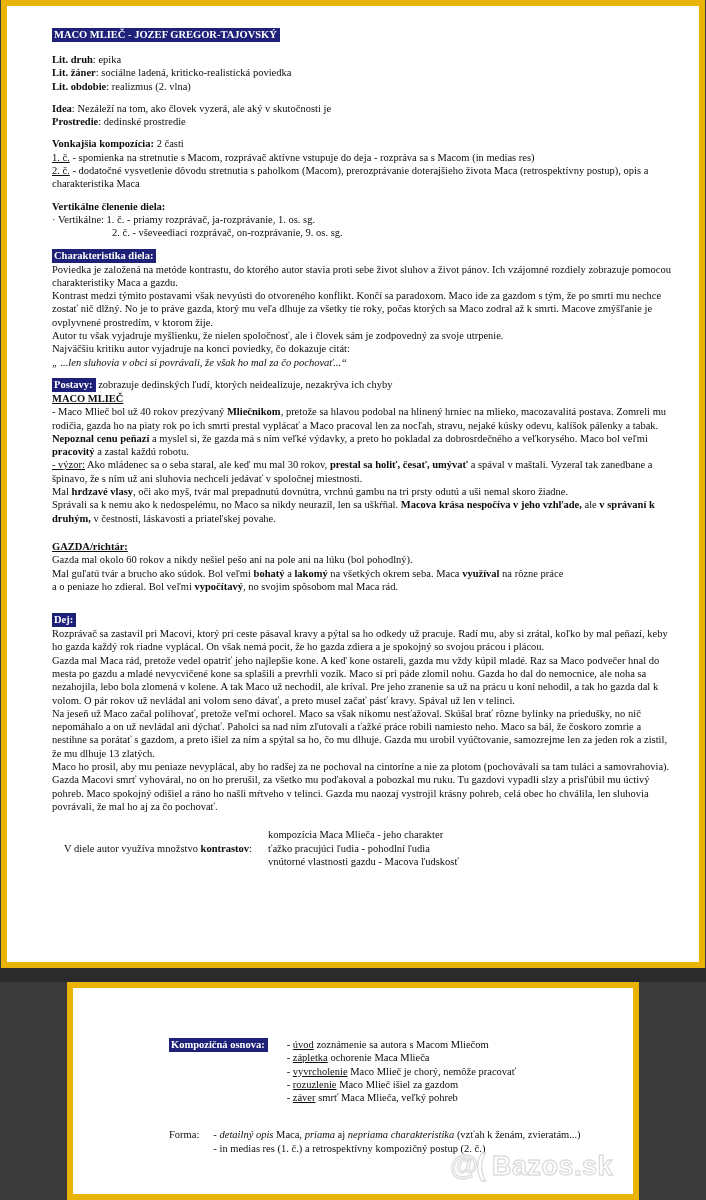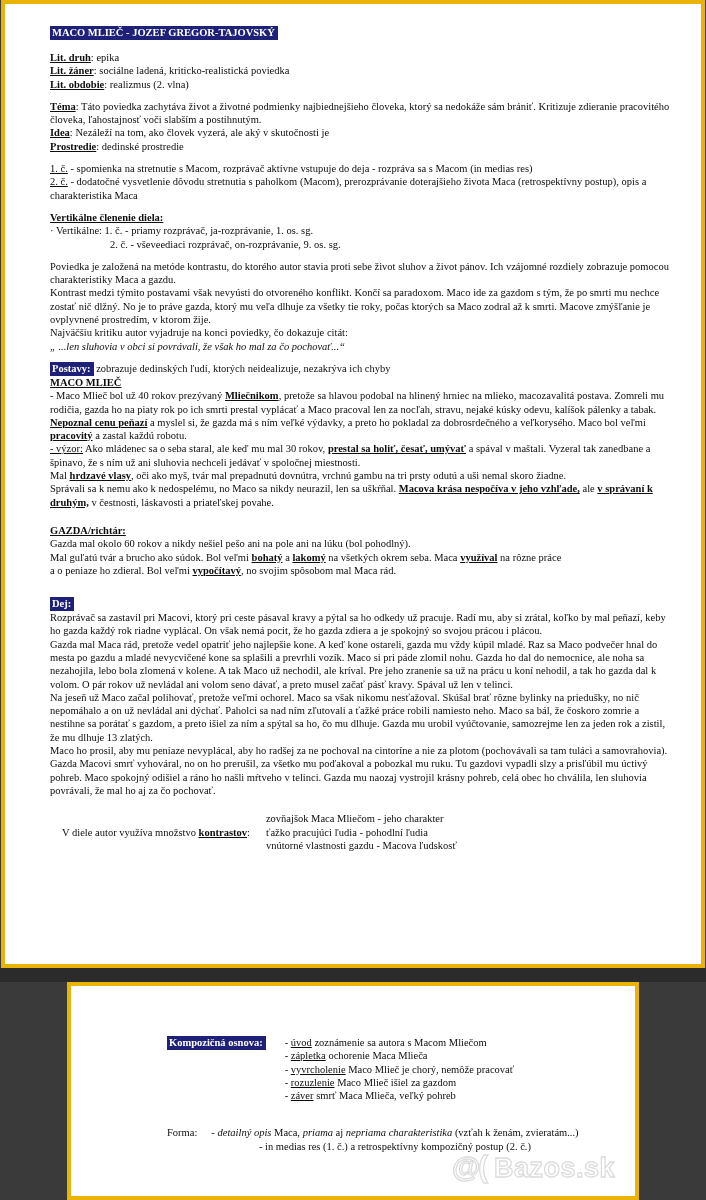--- a/index.html
+++ b/index.html
@@ -14,21 +14,21 @@
   }
   .viewport {
     width: 706px;
     min-height: 1200px;
     background: #3a3a3a;
     position: relative;
     overflow: hidden;
   }
   .page {
     background: #ffffff;
-    border: 4px solid #eab308;
+    border: 6px solid #eab308;
     box-sizing: border-box;
     position: relative;
   }
   .page-one {
     width: 704px;
     height: 968px;
     margin: 0 auto;
     padding: 22px 26px 0 45px;
   }
   .page-gap {
@@ -55,21 +55,20 @@
     height: 9px;
   }
   .spacer-sm {
     height: 5px;
   }
   .spacer-lg {
     height: 15px;
   }
   b, .b {
     font-weight: bold;
-    text-decoration: underline;
   }
   i, .i {
     font-style: italic;
   }
   .u {
     text-decoration: underline;
   }
   .hl {
     background: #1f2178;
     color: #ffffff;
@@ -113,21 +112,20 @@
   .forma-wrap {
     display: flex;
     align-items: flex-start;
     padding-left: 24px;
   }
   .forma-label {
     white-space: nowrap;
   }
   .forma-items {
     padding-left: 14px;
-    text-align: center;
   }
   .watermark {
     position: absolute;
     right: 20px;
     bottom: 12px;
     font-family: "Liberation Sans", sans-serif;
     font-size: 27px;
     font-weight: bold;
     color: transparent;
     -webkit-text-stroke: 1.3px #dcdcdc;
@@ -153,39 +151,41 @@
       </div>
 
       <div class="spacer"></div>
 
       <p><b>Lit. druh</b><span>: epika</span></p>
       <p><b>Lit. žáner</b><span>: sociálne ladená, kriticko-realistická poviedka</span></p>
       <p><b>Lit. obdobie</b><span>: realizmus (2. vlna)</span></p>
 
       <div class="spacer"></div>
 
-      <p><b>Téma</b><span>: Táto poviedka zachytáva život a životné podmienky najbiednejšieho človeka, ktorý sa nedokáže sám brániť. Kritizuje zdieranie pracovitého človeka, ľahostajnosť voči slabším a postihnutým.</span></p>
       <p><b>Idea</b><span>: Nezáleží na tom, ako človek vyzerá, ale aký v skutočnosti je</span></p>
       <p><b>Prostredie</b><span>: dedinské prostredie</span></p>
 
       <div class="spacer"></div>
 
+      <p><b>Vonkajšia kompozícia:</b><span> 2 časti</span></p>
       <p><span class="u">1. č.</span><span> - spomienka na stretnutie s Macom, rozprávač aktívne vstupuje do deja - rozpráva sa s Macom (in medias res)</span></p>
       <p><span class="u">2. č.</span><span> - dodatočné vysvetlenie dôvodu stretnutia s paholkom (Macom), prerozprávanie doterajšieho života Maca (retrospektívny postup), opis a charakteristika Maca</span></p>
 
       <div class="spacer"></div>
 
       <p><b>Vertikálne členenie diela:</b></p>
       <p>· Vertikálne: 1. č. - priamy rozprávač, ja-rozprávanie, 1. os. sg.</p>
       <p class="indent-1">2. č. - vševeediaci rozprávač, on-rozprávanie, 9. os. sg.</p>
 
       <div class="spacer"></div>
 
+      <p><span class="hl">Charakteristika diela:</span></p>
       <p>Poviedka je založená na metóde kontrastu, do ktorého autor stavia proti sebe život sluhov a život pánov. Ich vzájomné rozdiely zobrazuje pomocou charakteristiky Maca a gazdu.</p>
       <p>Kontrast medzi týmito postavami však nevyústi do otvoreného konflikt. Končí sa paradoxom. Maco ide za gazdom s tým, že po smrti mu nechce zostať nič dlžný. No je to práve gazda, ktorý mu veľa dlhuje za všetky tie roky, počas ktorých sa Maco zodral až k smrti. Macove zmýšľanie je ovplyvnené prostredím, v ktorom žije.</p>
+      <p>Autor tu však vyjadruje myšlienku, že nielen spoločnosť, ale i človek sám je zodpovedný za svoje utrpenie.</p>
       <p>Najväčšiu kritiku autor vyjadruje na konci poviedky, čo dokazuje citát:</p>
       <p class="i">„ ...len sluhovia v obci si povrávali, že však ho mal za čo pochovať...“</p>
 
       <div class="spacer"></div>
 
       <p><span class="hl">Postavy:</span><span> zobrazuje dedinských ľudí, ktorých neidealizuje, nezakrýva ich chyby</span></p>
       <p class="heading-u">MACO MLIEČ</p>
 
       <p><span>- Maco Mlieč bol už 40 rokov prezývaný </span><b>Mliečnikom</b><span>, pretože sa hlavou podobal na hlinený hrniec na mlieko, macozavalitá postava. Zomreli mu rodičia, gazda ho na piaty rok po ich smrti prestal vyplácať a Maco pracoval len za nocľah, stravu, nejaké kúsky odevu, kalíšok pálenky a tabak. </span><b>Nepoznal cenu peňazí</b><span> a myslel si, že gazda má s ním veľké výdavky, a preto ho pokladal za dobrosrdečného a veľkorysého. Maco bol veľmi </span><b>pracovitý</b><span> a zastal každú robotu.</span></p>
 
@@ -209,21 +209,21 @@
       <p>Rozprávač sa zastavil pri Macovi, ktorý pri ceste pásaval kravy a pýtal sa ho odkedy už pracuje. Radí mu, aby si zrátal, koľko by mal peňazí, keby ho gazda každý rok riadne vyplácal. On však nemá pocit, že ho gazda zdiera a je spokojný so svojou prácou i plácou.</p>
       <p>Gazda mal Maca rád, pretože vedel opatriť jeho najlepšie kone. A keď kone ostareli, gazda mu vždy kúpil mladé. Raz sa Maco podvečer hnal do mesta po gazdu a mladé nevycvičené kone sa splašili a prevrhli vozík. Maco si pri páde zlomil nohu. Gazda ho dal do nemocnice, ale noha sa nezahojila, lebo bola zlomená v kolene. A tak Maco už nechodil, ale kríval. Pre jeho zranenie sa už na prácu u koní nehodil, a tak ho gazda dal k volom. O pár rokov už nevládal ani volom seno dávať, a preto musel začať pásť kravy. Spával už len v telinci.</p>
       <p>Na jeseň už Maco začal polihovať, pretože veľmi ochorel. Maco sa však nikomu nesťažoval. Skúšal brať rôzne bylinky na priedušky, no nič nepomáhalo a on už nevládal ani dýchať. Paholci sa nad ním zľutovali a ťažké práce robili namiesto neho. Maco sa bál, že čoskoro zomrie a nestihne sa porátať s gazdom, a preto išiel za ním a spýtal sa ho, čo mu dlhuje. Gazda mu urobil vyúčtovanie, samozrejme len za jeden rok a zistil, že mu dlhuje 13 zlatých.</p>
       <p>Maco ho prosil, aby mu peniaze nevyplácal, aby ho radšej za ne pochoval na cintoríne a nie za plotom (pochovávali sa tam tuláci a samovrahovia). Gazda Macovi smrť vyhováral, no on ho prerušil, za všetko mu poďakoval a pobozkal mu ruku. Tu gazdovi vypadli slzy a prisľúbil mu úctivý pohreb. Maco spokojný odišiel a ráno ho našli mŕtveho v telinci. Gazda mu naozaj vystrojil krásny pohreb, celá obec ho chválila, len sluhovia povrávali, že mal ho aj za čo pochovať.</p>
 
       <div class="spacer-lg"></div>
 
       <div class="contrast-wrap">
         <div class="contrast-label"><span>V diele autor využíva množstvo </span><b>kontrastov</b><span>:</span></div>
         <div class="contrast-items">
-          <p>zovňajšok Maca Mliečom - jeho charakter</p>
+          <p>kompozícia Maca Mlieča - jeho charakter</p>
           <p>ťažko pracujúci ľudia - pohodlní ľudia</p>
           <p>vnútorné vlastnosti gazdu - Macova ľudskosť</p>
         </div>
       </div>
 
     </div>
   </div>
 
   <div class="page-gap"></div>
 

